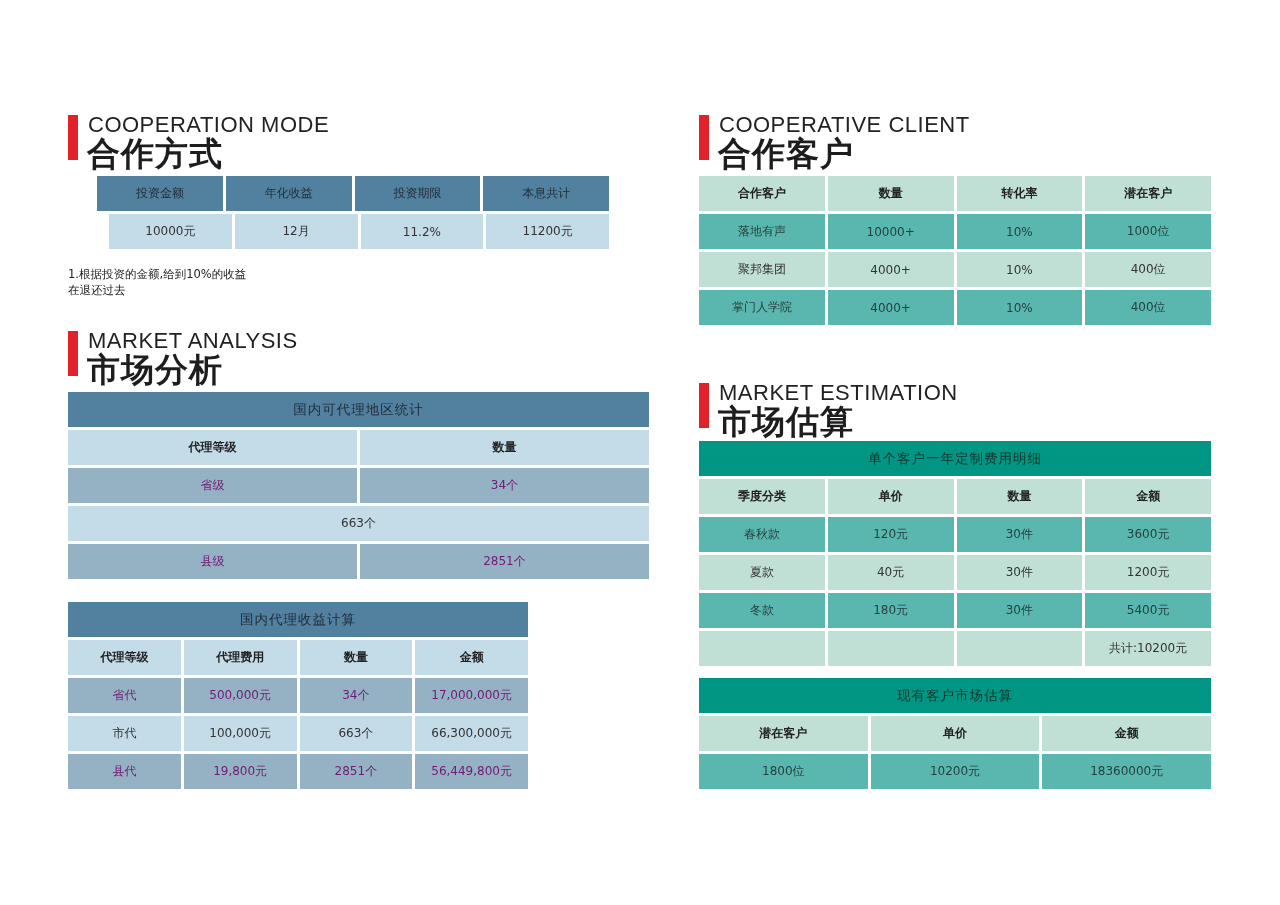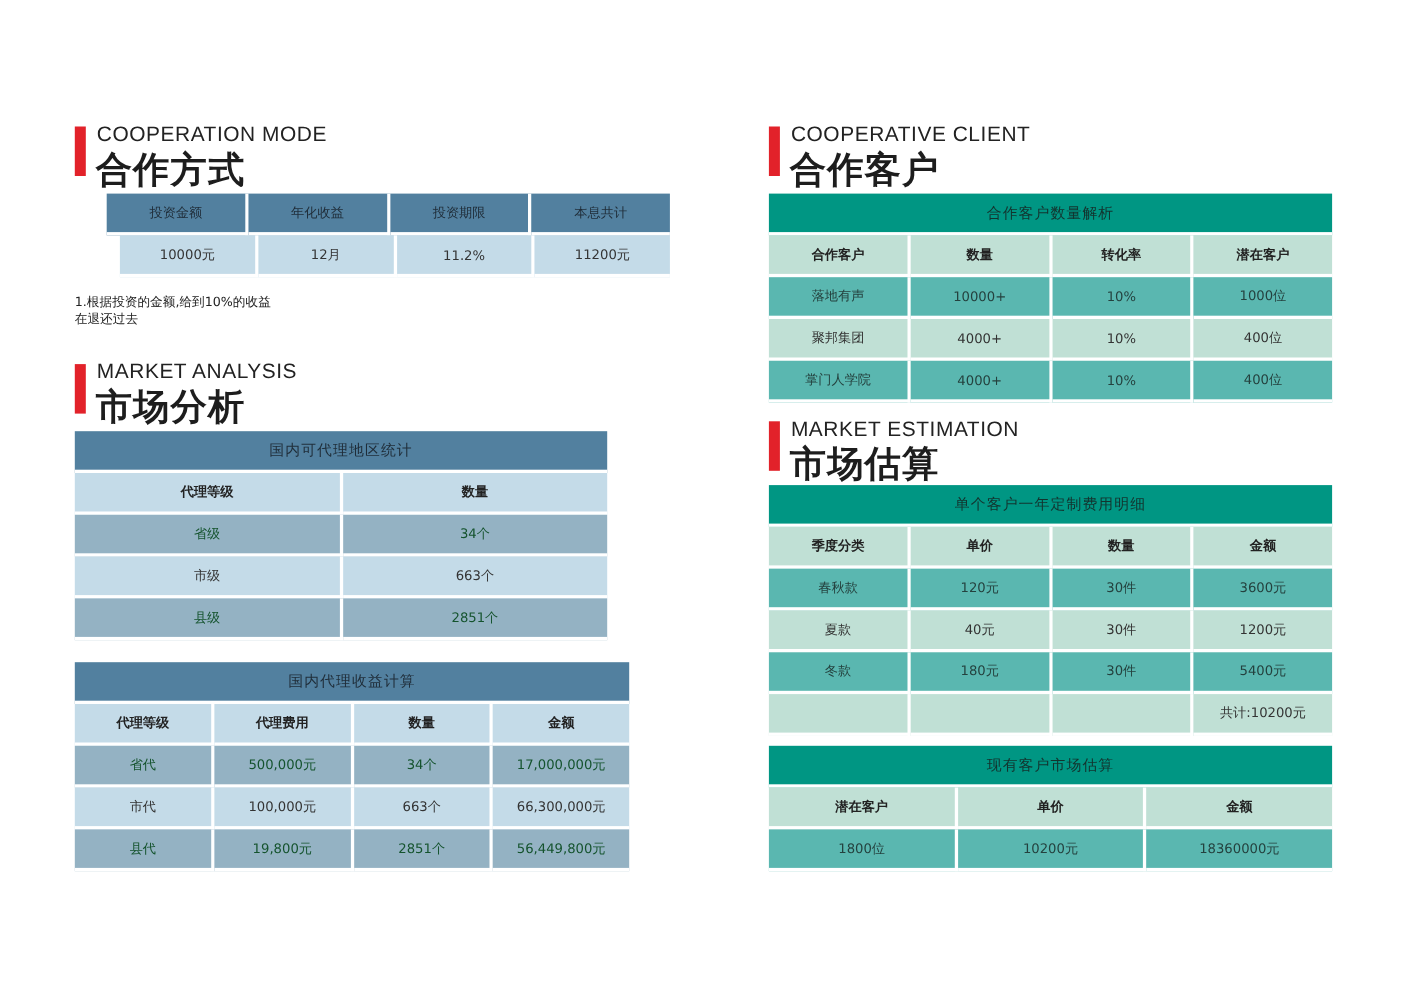--- a/index.html
+++ b/index.html
@@ -1,36 +1,36 @@
 <!DOCTYPE html>
 <html><head>
   <meta charset="utf-8">
   <style>
     * { box-sizing: border-box; margin: 0; padding: 0; }
     html, body { width: 1280px; height: 905px; background: #ffffff; overflow: hidden; }
     body { position: relative; font-family: "DejaVu Sans", "Liberation Sans", sans-serif; color: #333; }
 
     .section-head { position: absolute; height: 48px; }
     .section-head .bar { position: absolute; left: 0; top: 0; width: 10px; height: 45px; background: #e2222a; }
-    .section-head .en { position: absolute; left: 20px; top: -3px; font-family: "Liberation Sans", sans-serif; font-size: 19px; letter-spacing: 0.5px; color: #222; white-space: nowrap; }
+    .section-head .en { position: absolute; left: 20px; top: -3px; font-family: "Liberation Sans", sans-serif; font-size: 22px; letter-spacing: 0.5px; color: #222; white-space: nowrap; }
     .section-head .cn { position: absolute; left: 19px; top: 17px; font-size: 33px; font-weight: bold; color: #1d1d1d; white-space: nowrap; letter-spacing: 1px; }
 
     .tbl { position: absolute; }
     .row { display: flex; height: 38px; }
     .row + .row { margin-top: 0; }
     .cell { flex: 1 1 0; display: flex; align-items: center; justify-content: center; font-size: 12px; color: #333; border-right: 3px solid #fff; border-bottom: 3px solid #fff; white-space: nowrap; }
     .cell:last-child { border-right: none; }
     .title-row .cell { font-size: 13.5px; letter-spacing: 1px; }
     .hdr .cell { font-weight: bold; color: #222; }
 
     
     .blue .title-row .cell { background: #52809f; color: #1f2c38; }
     .blue .dark .cell { background: #52809f; color: #1f2c38; }
     .blue .light .cell { background: #c4dbe8; }
-    .blue .mid .cell { background: #94b2c3; color: #14532d; }
+    .blue .mid .cell { background: #94b2c3; color: #701a75; }
 
     
     .teal .title-row .cell { background: #009683; color: #13332e; }
     .teal .light .cell { background: #c0e0d5; }
     .teal .mid .cell { background: #5ab7b0; color: #24413e; }
 
     .notes { position: absolute; left: 68px; top: 266px; font-size: 11.5px; line-height: 16px; color: #222; }
   </style>
 </head>
 <body>
@@ -60,43 +60,42 @@
   <div>1.根据投资的金额,给到10%的收益</div>
   <div>在退还过去</div>
 </div>
 
 <div class="section-head" style="left:68px; top:331px; width:300px;text-align:right;">
   <div class="bar"></div>
   <div class="en">MARKET ANALYSIS</div>
   <div class="cn">市场分析</div>
 </div>
 
-<div class="tbl blue" style="left:68px; top:392px; width:484px;">
+<div class="tbl blue" style="left:68px; top:392px; width:581px;">
   <div class="row title-row">
     <div class="cell">国内可代理地区统计</div>
   </div>
   <div class="row light hdr">
     <div class="cell">代理等级</div>
     <div class="cell">数量</div>
   </div>
   <div class="row mid">
     <div class="cell">省级</div>
     <div class="cell">34个</div>
   </div>
   <div class="row light">
-    <div class="cell">市级</div>
     <div class="cell">663个</div>
   </div>
   <div class="row mid">
     <div class="cell">县级</div>
     <div class="cell">2851个</div>
   </div>
 </div>
 
-<div class="tbl blue" style="left:68px; top:602px; width:504px;">
+<div class="tbl blue" style="left:68px; top:602px; width:460px;">
   <div class="row title-row">
     <div class="cell">国内代理收益计算</div>
   </div>
   <div class="row light hdr">
     <div class="cell">代理等级</div>
     <div class="cell">代理费用</div>
     <div class="cell">数量</div>
     <div class="cell">金额</div>
   </div>
   <div class="row mid">
@@ -119,23 +118,20 @@
   </div>
 </div>
 
 <div class="section-head" style="left:699px; top:115px; width:300px;">
   <div class="bar"></div>
   <div class="en">COOPERATIVE CLIENT</div>
   <div class="cn">合作客户</div>
 </div>
 
 <div class="tbl teal" style="left:699px; top:176px; width:512px;">
-  <div class="row title-row">
-    <div class="cell">合作客户数量解析</div>
-  </div>
   <div class="row light hdr">
     <div class="cell">合作客户</div>
     <div class="cell">数量</div>
     <div class="cell">转化率</div>
     <div class="cell">潜在客户</div>
   </div>
   <div class="row mid">
     <div class="cell">落地有声</div>
     <div class="cell">10000+</div>
     <div class="cell">10%</div>

